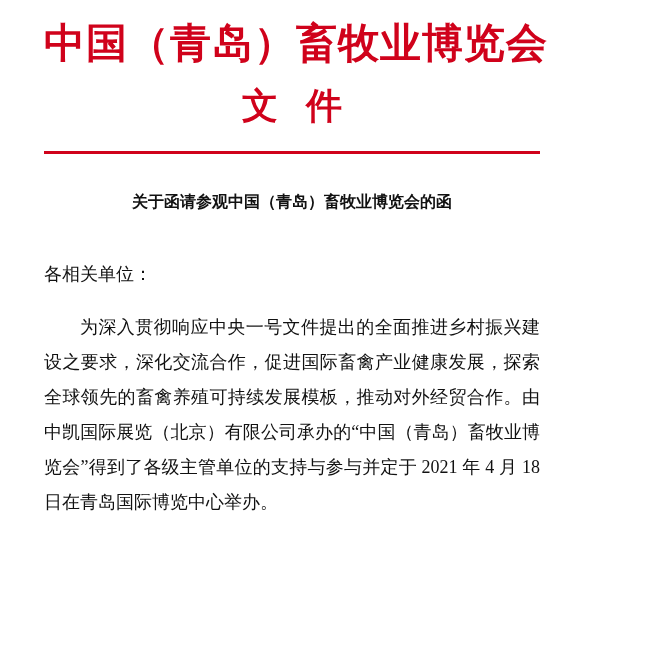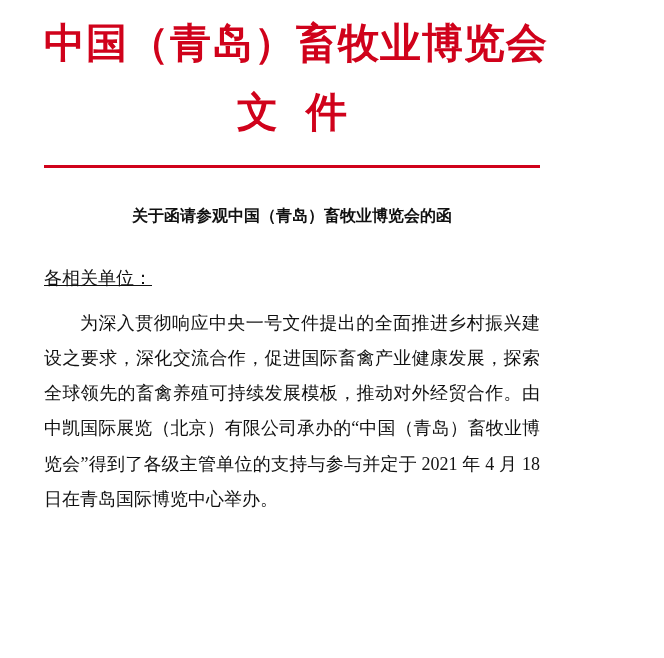--- a/index.html
+++ b/index.html
@@ -28,27 +28,26 @@
   .masthead-line1 {
     color: #d0021b;
     font-size: 41px;
     font-weight: bold;
     letter-spacing: 1px;
     line-height: 1.25;
     white-space: nowrap;
   }
   .masthead-line2 {
     color: #d0021b;
-    font-size: 41px;
+    font-size: 36px;
     font-weight: bold;
     line-height: 1.5;
     letter-spacing: 28px;
     padding-left: 28px;
-    margin-top: 16px;
-    font-family: Liberation Mono, monospace;
+    margin-top: 10px;
   }
   .doc-number {
     text-align: center;
     font-size: 18px;
     color: #111111;
     margin-top: 26px;
     letter-spacing: 1px;
   }
   .red-rule {
     margin-top: 18px;
@@ -59,30 +58,29 @@
   .doc-title {
     text-align: center;
     font-size: 16px;
     font-weight: bold;
     line-height: 1.7;
     margin-top: 34px;
     padding: 0 22px;
   }
   .salutation {
     font-size: 18px;
-    margin-top: 32px;
+    margin-top: 42px;
     line-height: 1.9;
-    text-decoration: underline;
   }
   .body-text {
     font-size: 18px;
     line-height: 1.95;
     text-align: justify;
     text-justify: inter-ideograph;
-    margin-top: 11px;
+    margin-top: 18px;
   }
   .indent {
     text-indent: 2em;
   }
 </style>
 </head>
 <body>
 
 <div class="page">
 

